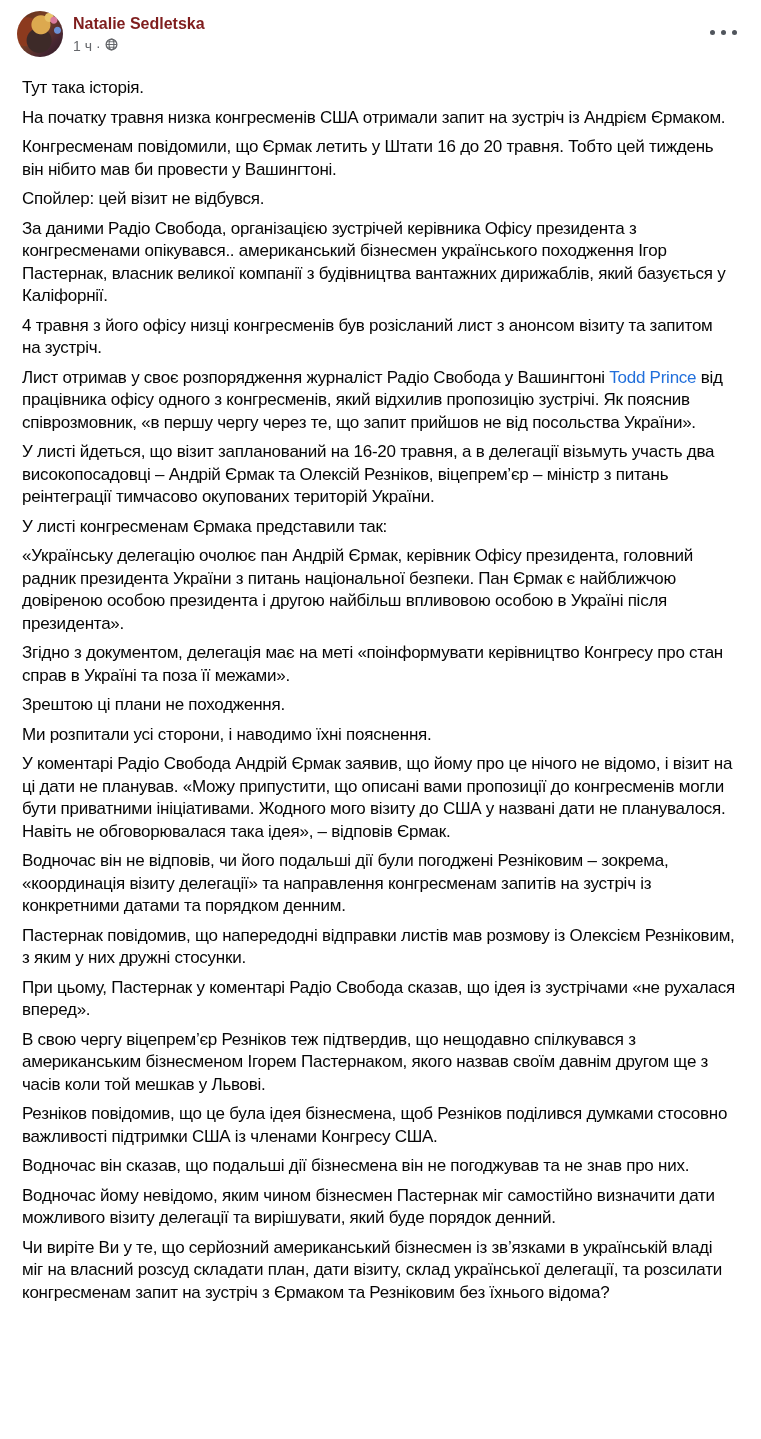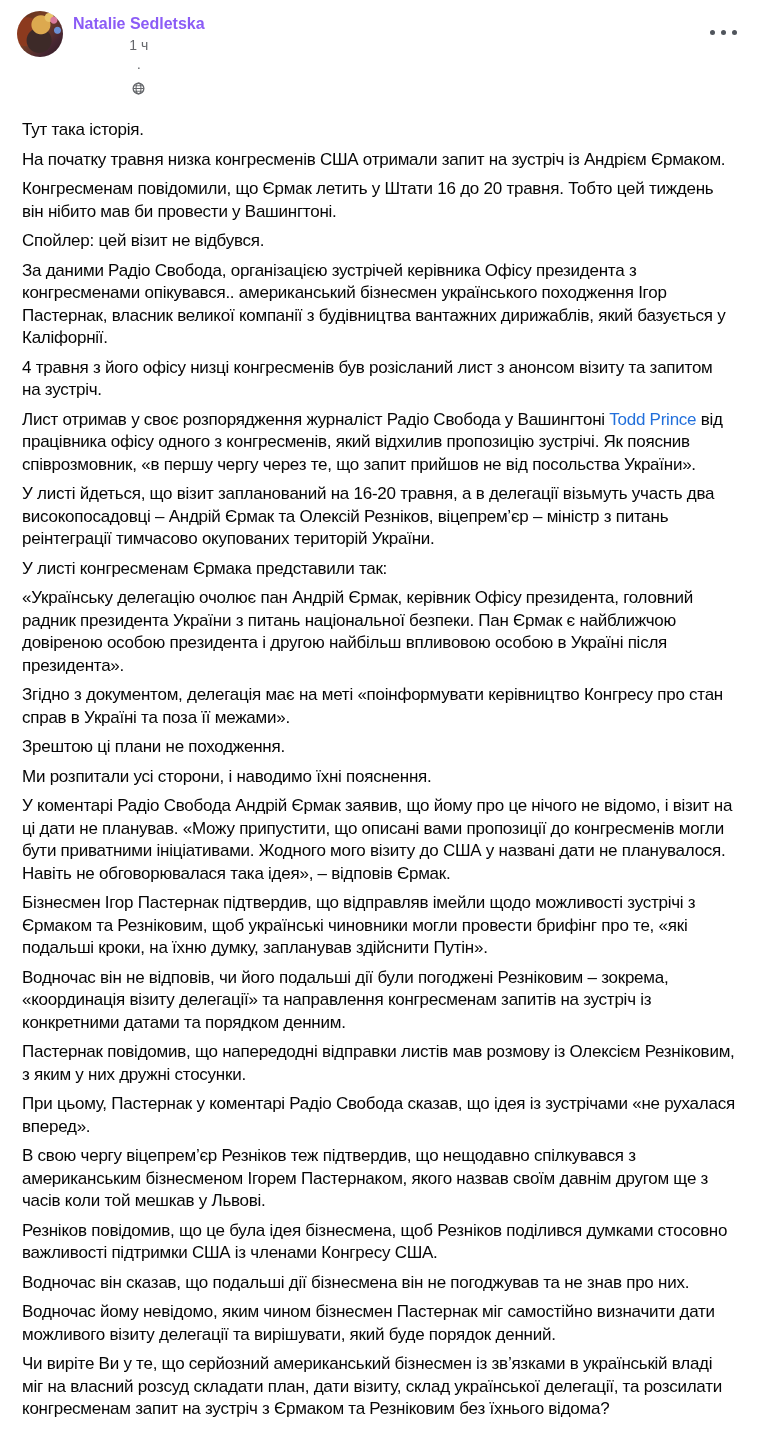--- a/index.html
+++ b/index.html
@@ -35,35 +35,34 @@
       radial-gradient(circle at 20% 45%, #8c3a1e 0 14px, transparent 15px),
       linear-gradient(135deg, #5e2a1a 0%, #7a4226 40%, #472632 75%, #2e1b22 100%);
   }
   .header-info {
     margin-left: 10px;
     padding-top: 3px;
   }
   .author-name {
     font-size: 16px;
     font-weight: 700;
-    color: #8b5cf6;
+    color: #7f1d1d;
     line-height: 20px;
     text-decoration: none;
     display: inline-block;
     cursor: pointer;
   }
   .post-meta {
     display: flex;
     align-items: center;
     gap: 4px;
     color: #65676B;
     font-size: 14px;
     line-height: 18px;
     margin-top: 2px;
-    flex-direction: column;
   }
   .post-meta .time {
     cursor: pointer;
   }
   .meta-dot {
     font-size: 14px;
   }
   .globe {
     display: inline-block;
     margin-top: 1px;
@@ -139,21 +138,20 @@
     <p>За даними Радіо Свобода, організацією зустрічей керівника Офісу президента з конгресменами опікувався.. американський бізнесмен українського походження Ігор Пастернак, власник великої компанії з будівництва вантажних дирижаблів, який базується у Каліфорнії.</p>
     <p>4 травня з його офісу низці конгресменів був розісланий лист з анонсом візиту та запитом на зустріч.</p>
     <p><span>Лист отримав у своє розпорядження журналіст Радіо Свобода у Вашингтоні </span><a class="inline-link">Todd Prince</a><span> від працівника офісу одного з конгресменів, який відхилив пропозицію зустрічі. Як пояснив співрозмовник, «в першу чергу через те, що запит прийшов не від посольства України».</span></p>
     <p>У листі йдеться, що візит запланований на 16-20 травня, а в делегації візьмуть участь два високопосадовці – Андрій Єрмак та Олексій Резніков, віцепрем’єр – міністр з питань реінтеграції тимчасово окупованих територій України.</p>
     <p>У листі конгресменам Єрмака представили так:</p>
     <p>«Українську делегацію очолює пан Андрій Єрмак, керівник Офісу президента, головний радник президента України з питань національної безпеки. Пан Єрмак є найближчою довіреною особою президента і другою найбільш впливовою особою в Україні після президента».</p>
     <p>Згідно з документом, делегація має на меті «поінформувати керівництво Конгресу про стан справ в Україні та поза її межами».</p>
     <p>Зрештою ці плани не походження.</p>
     <p>Ми розпитали усі сторони, і наводимо їхні пояснення.</p>
     <p>У коментарі Радіо Свобода Андрій Єрмак заявив, що йому про це нічого не відомо, і візит на ці дати не планував. «Можу припустити, що описані вами пропозиції до конгресменів могли бути приватними ініціативами. Жодного мого візиту до США у названі дати не планувалося. Навіть не обговорювалася така ідея», – відповів Єрмак.</p>
-    <p>Бізнесмен Ігор Пастернак підтвердив, що відправляв імейли щодо можливості зустрічі з Єрмаком та Резніковим, щоб українські чиновники могли провести брифінг про те, «які подальші кроки, на їхню думку, запланував здійснити Путін».</p>
     <p>Водночас він не відповів, чи його подальші дії були погоджені Резніковим – зокрема, «координація візиту делегації» та направлення конгресменам запитів на зустріч із конкретними датами та порядком денним.</p>
     <p>Пастернак повідомив, що напередодні відправки листів мав розмову із Олексієм Резніковим, з яким у них дружні стосунки.</p>
     <p>При цьому, Пастернак у коментарі Радіо Свобода сказав, що ідея із зустрічами «не рухалася вперед».</p>
     <p>В свою чергу віцепрем’єр Резніков теж підтвердив, що нещодавно спілкувався з американським бізнесменом Ігорем Пастернаком, якого назвав своїм давнім другом ще з часів коли той мешкав у Львові.</p>
     <p>Резніков повідомив, що це була ідея бізнесмена, щоб Резніков поділився думками стосовно важливості підтримки США із членами Конгресу США.</p>
     <p>Водночас він сказав, що подальші дії бізнесмена він не погоджував та не знав про них.</p>
     <p>Водночас йому невідомо, яким чином бізнесмен Пастернак міг самостійно визначити дати можливого візиту делегації та вирішувати, який буде порядок денний.</p>
     <p>Чи виріте Ви у те, що серйозний американський бізнесмен із зв’язками в українській владі міг на власний розсуд складати план, дати візиту, склад української делегації, та розсилати конгресменам запит на зустріч з Єрмаком та Резніковим без їхнього відома?</p>
   </div>
 

